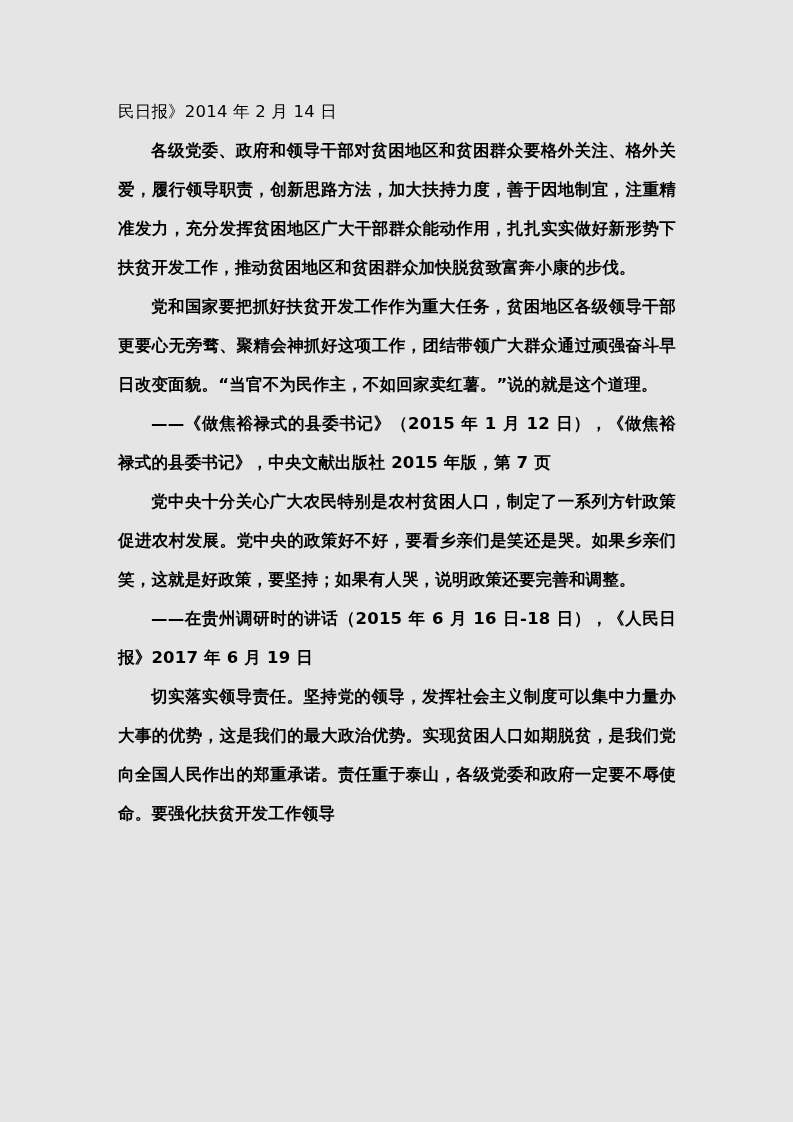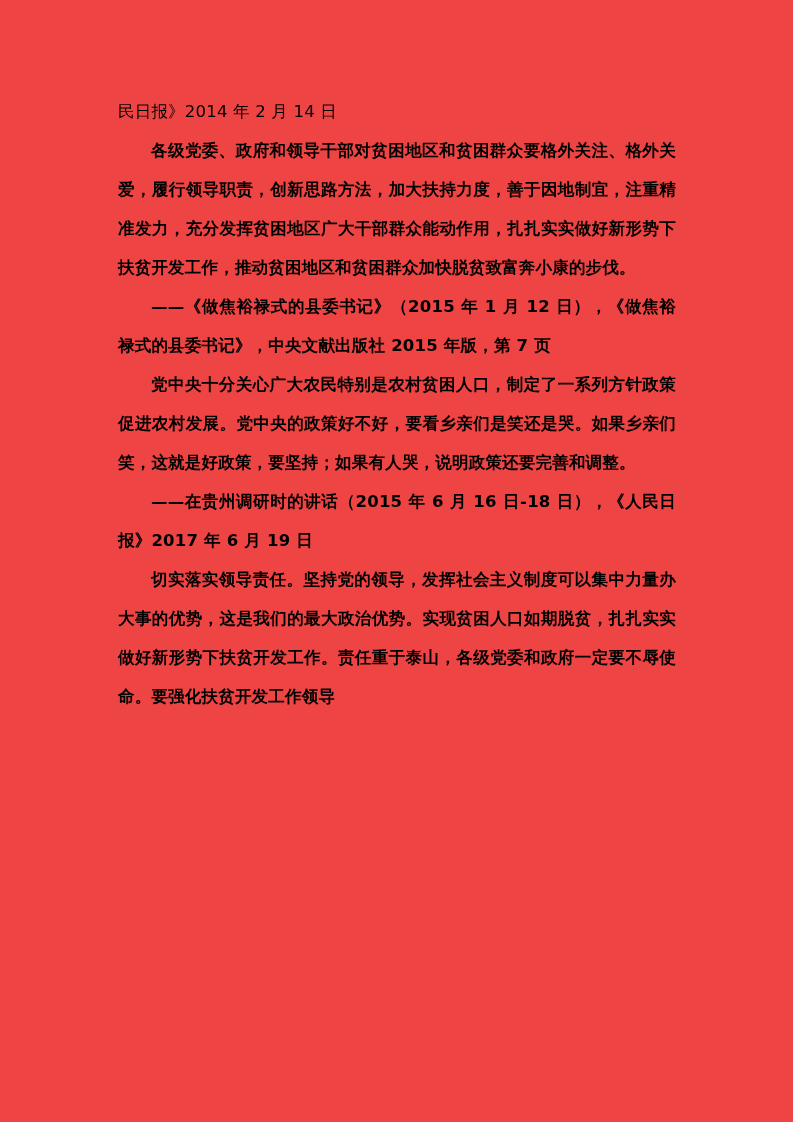--- a/index.html
+++ b/index.html
@@ -4,21 +4,21 @@
 <style>
   html, body {
     margin: 0;
     padding: 0;
     background: #ffffff;
   }
   .page {
     position: relative;
     width: 793px;
     height: 1122px;
-    background: #ef4444;
+    background: #e5e5e5;
     box-sizing: border-box;
     overflow: hidden;
     font-family: "DejaVu Sans", "Liberation Sans", sans-serif;
   }
   .content {
     position: absolute;
     left: 118px;
     top: 92px;
     width: 558px;
   }
@@ -39,18 +39,19 @@
     text-indent: 0;
   }
 </style>
 </head>
 <body>
 
 <div class="page">
   <div class="content">
     <p class="para nospace">民日报》2014 年 2 月 14 日</p>
     <p class="para indent">各级党委、政府和领导干部对贫困地区和贫困群众要格外关注、格外关爱，履行领导职责，创新思路方法，加大扶持力度，善于因地制宜，注重精准发力，充分发挥贫困地区广大干部群众能动作用，扎扎实实做好新形势下扶贫开发工作，推动贫困地区和贫困群众加快脱贫致富奔小康的步伐。</p>
+    <p class="para indent">党和国家要把抓好扶贫开发工作作为重大任务，贫困地区各级领导干部更要心无旁骛、聚精会神抓好这项工作，团结带领广大群众通过顽强奋斗早日改变面貌。“当官不为民作主，不如回家卖红薯。”说的就是这个道理。</p>
     <p class="para indent">——《做焦裕禄式的县委书记》（2015 年 1 月 12 日），《做焦裕禄式的县委书记》，中央文献出版社 2015 年版，第 7 页</p>
     <p class="para indent">党中央十分关心广大农民特别是农村贫困人口，制定了一系列方针政策促进农村发展。党中央的政策好不好，要看乡亲们是笑还是哭。如果乡亲们笑，这就是好政策，要坚持；如果有人哭，说明政策还要完善和调整。</p>
     <p class="para indent">——在贵州调研时的讲话（2015 年 6 月 16 日-18 日），《人民日报》2017 年 6 月 19 日</p>
-    <p class="para indent">切实落实领导责任。坚持党的领导，发挥社会主义制度可以集中力量办大事的优势，这是我们的最大政治优势。实现贫困人口如期脱贫，扎扎实实做好新形势下扶贫开发工作。责任重于泰山，各级党委和政府一定要不辱使命。要强化扶贫开发工作领导</p>
+    <p class="para indent">切实落实领导责任。坚持党的领导，发挥社会主义制度可以集中力量办大事的优势，这是我们的最大政治优势。实现贫困人口如期脱贫，是我们党向全国人民作出的郑重承诺。责任重于泰山，各级党委和政府一定要不辱使命。要强化扶贫开发工作领导</p>
   </div>
 </div>
 
 </body></html>

